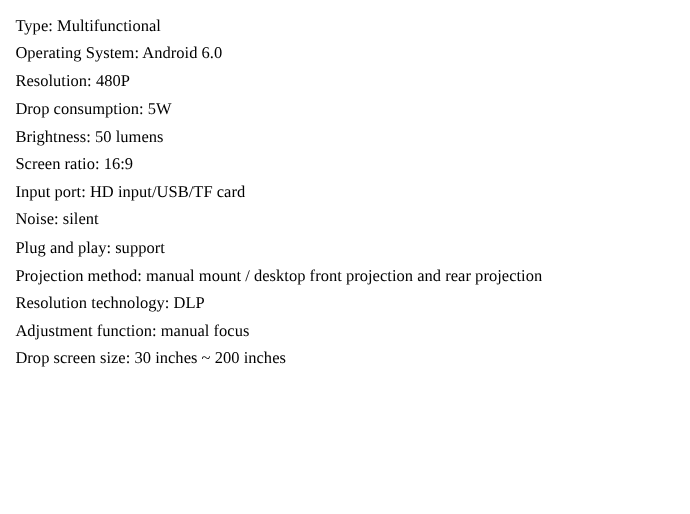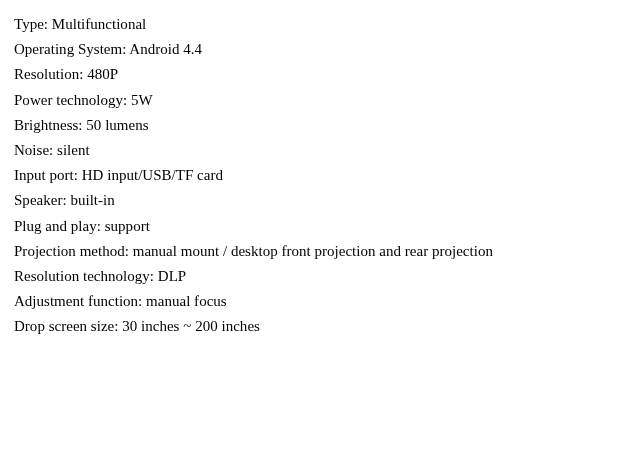--- a/index.html
+++ b/index.html
@@ -25,25 +25,25 @@
     line-height: 25.2px;
     white-space: nowrap;
     letter-spacing: 0.02px;
   }
 </style>
 </head>
 <body>
 
 <div id="spec-sheet">
   <div class="spec-line">Type: Multifunctional</div>
-  <div class="spec-line">Operating System: Android 4.4</div>
+  <div class="spec-line">Operating System: Android 6.0</div>
   <div class="spec-line">Resolution: 480P</div>
-  <div class="spec-line">Power technology: 5W</div>
+  <div class="spec-line">Drop consumption: 5W</div>
   <div class="spec-line">Brightness: 50 lumens</div>
+  <div class="spec-line">Screen ratio: 16:9</div>
+  <div class="spec-line">Input port: HD input/USB/TF card</div>
   <div class="spec-line">Noise: silent</div>
-  <div class="spec-line">Input port: HD input/USB/TF card</div>
-  <div class="spec-line">Speaker: built-in</div>
   <div class="spec-line">Plug and play: support</div>
   <div class="spec-line">Projection method: manual mount / desktop front projection and rear projection</div>
   <div class="spec-line">Resolution technology: DLP</div>
   <div class="spec-line">Adjustment function: manual focus</div>
   <div class="spec-line">Drop screen size: 30 inches ~ 200 inches</div>
 </div>
 
 </body></html>

